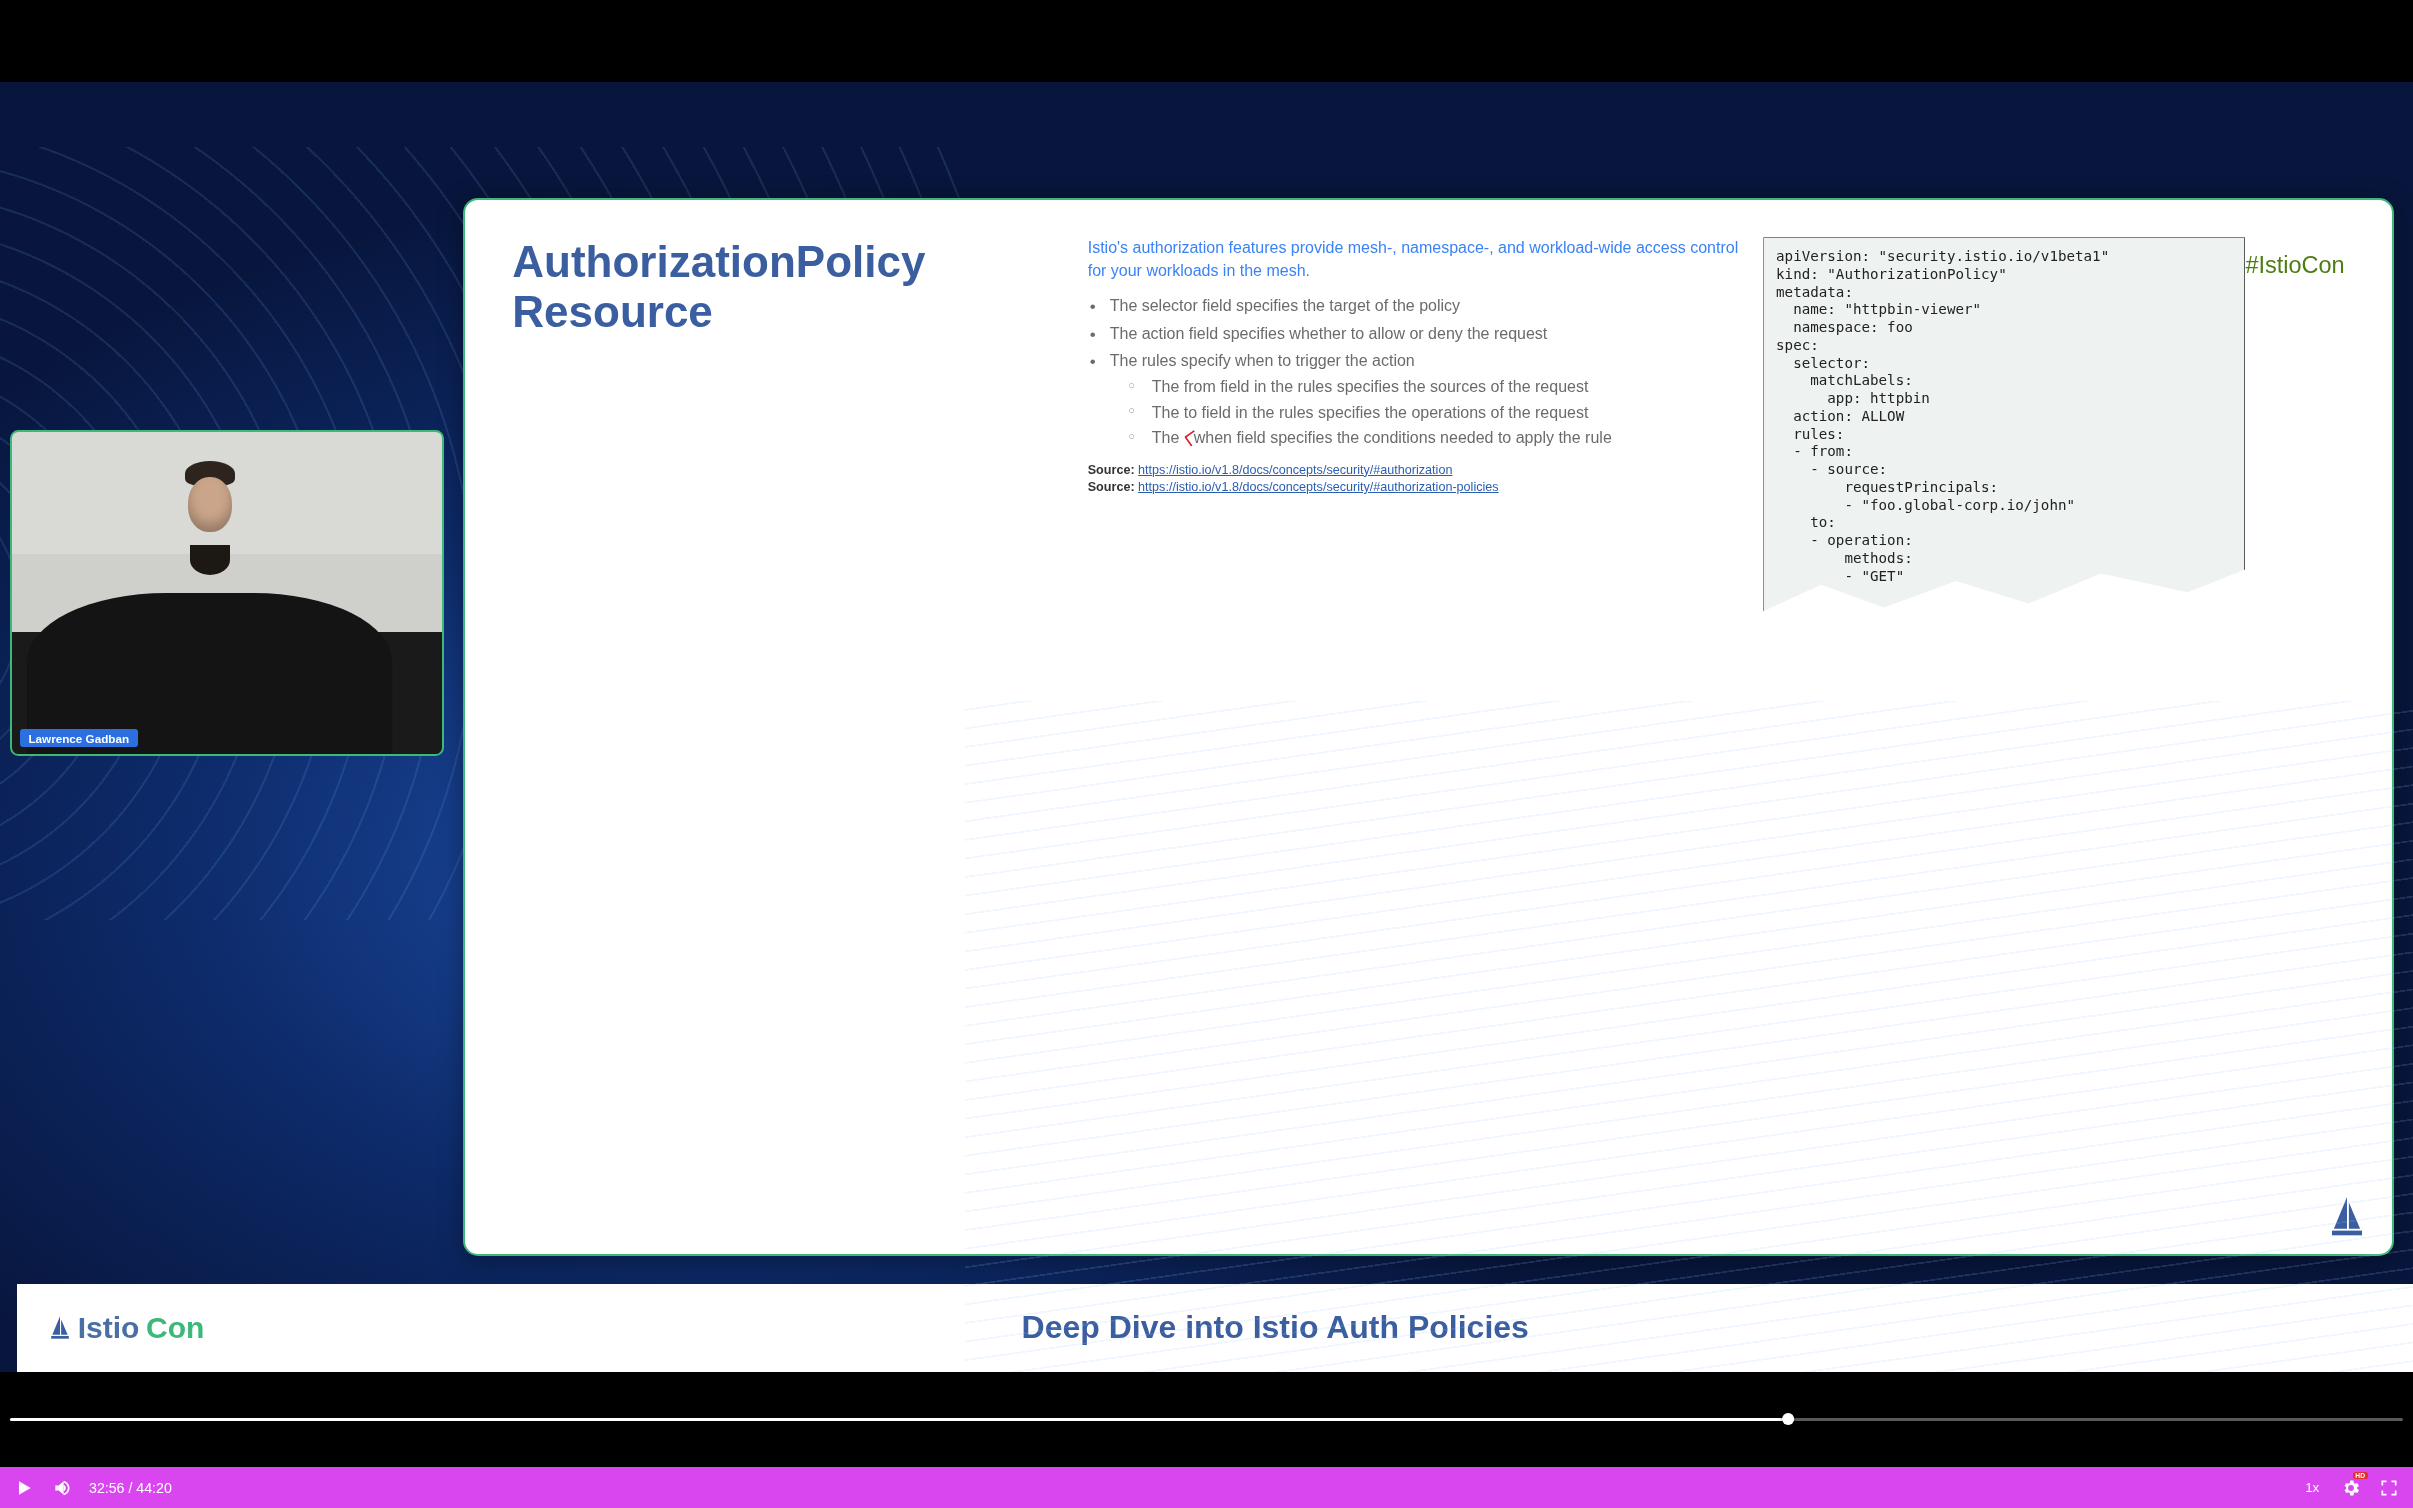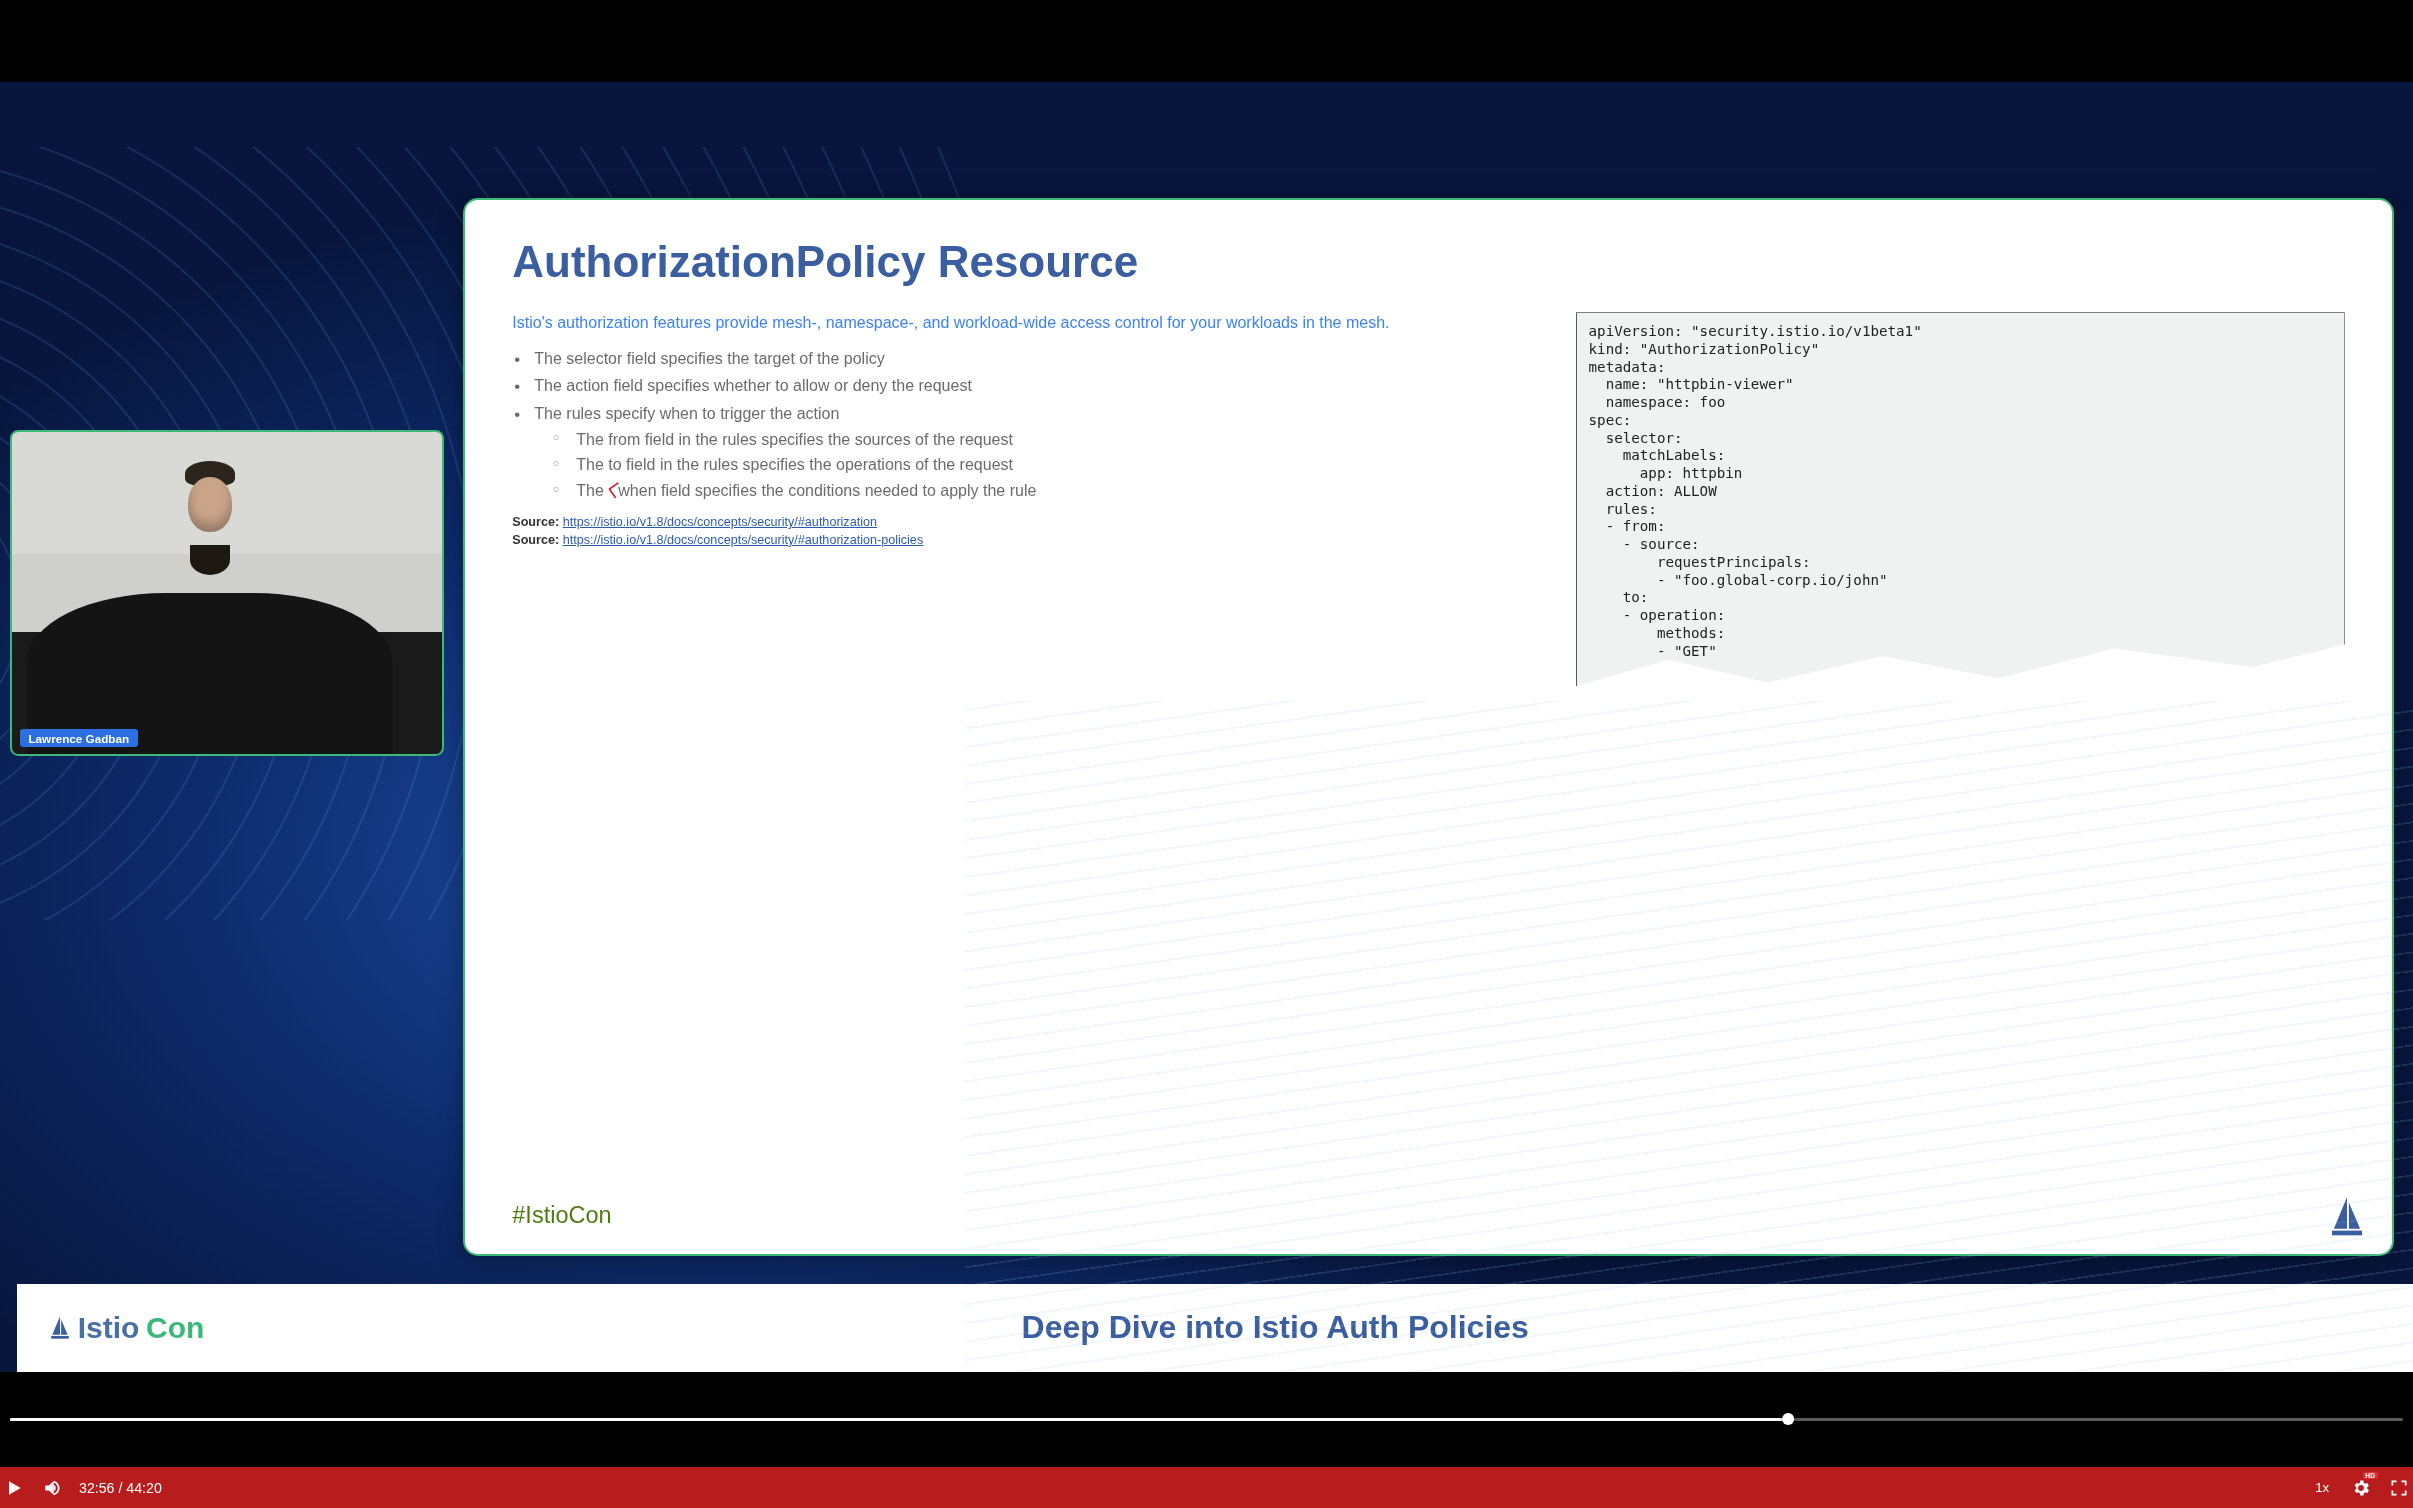--- a/index.html
+++ b/index.html
@@ -57,21 +57,21 @@
     left: 19.2%;
     top: 9%;
     width: 80%;
     height: 82%;
     background: #fff;
     border-radius: 15px;
     border: 2.5px solid #3cb878;
     box-shadow: 0 3.4px 25px rgba(0,0,0,.35);
     padding: 37px 47px 25px 47px;
     display: flex;
-    flex-direction: column;
+    flex-direction: row;
     overflow: hidden;
   }
   .slide-title {
     color: #3b5ea0;
     font-weight: 800;
     font-size: 44px;
     margin-bottom: 25px;
   }
   .slide-body {
     display: flex;
@@ -233,25 +233,25 @@
     top: -4.2px;
     width: 11.7px; height: 11.7px;
     border-radius: 50%;
     background: #fff;
     transform: translateX(-50%);
     box-shadow: 0 0 3.4px rgba(0,0,0,.6);
   }
 
   .controls {
     height: 41px;
-    background: #b91c1c;
+    background: #d946ef;
     display: flex;
     align-items: center;
     color: #fff;
-    padding: 0 2px;
+    padding: 0 12px;
     gap: 15px;
     font-size: 14.2px;
     flex-shrink: 0;
   }
   .controls .spacer { flex: 1; }
   .icon-btn {
     background: none; border: 0; color: #fff; cursor: pointer;
     width: 23.5px; height: 23.5px; display: flex; align-items: center; justify-content: center;
     position: relative;
   }

